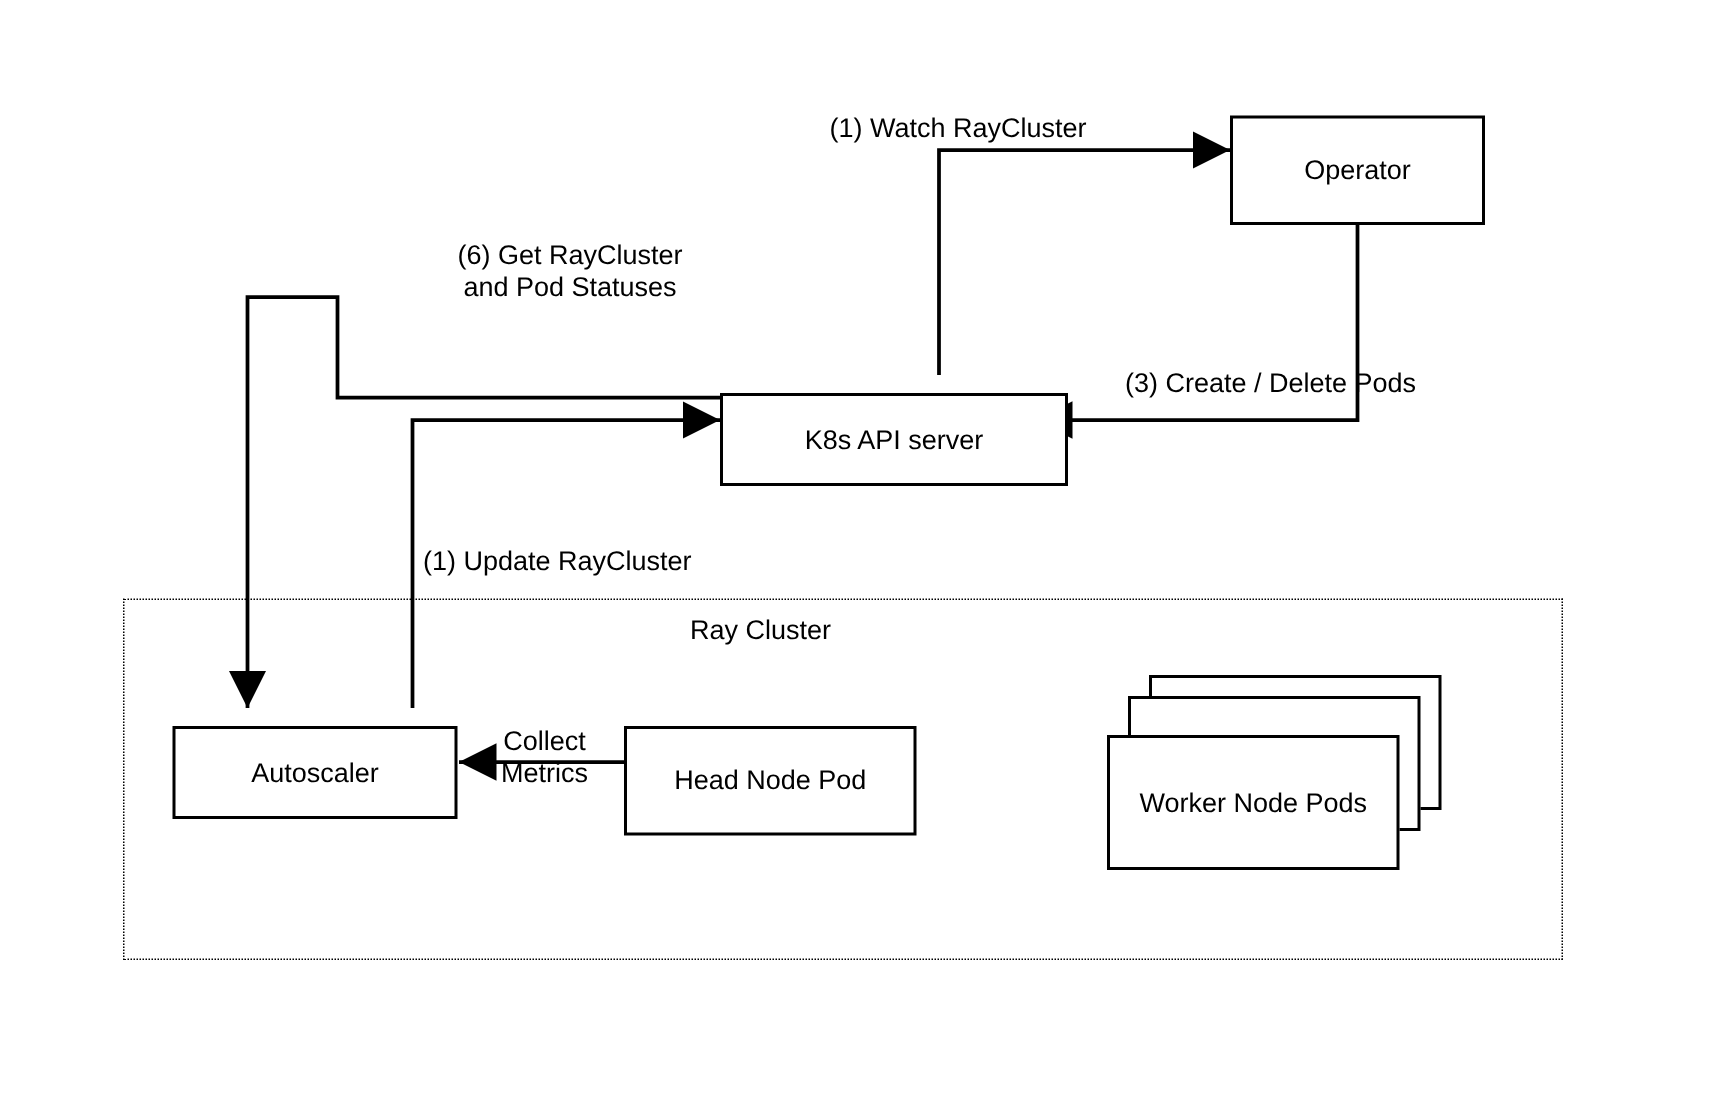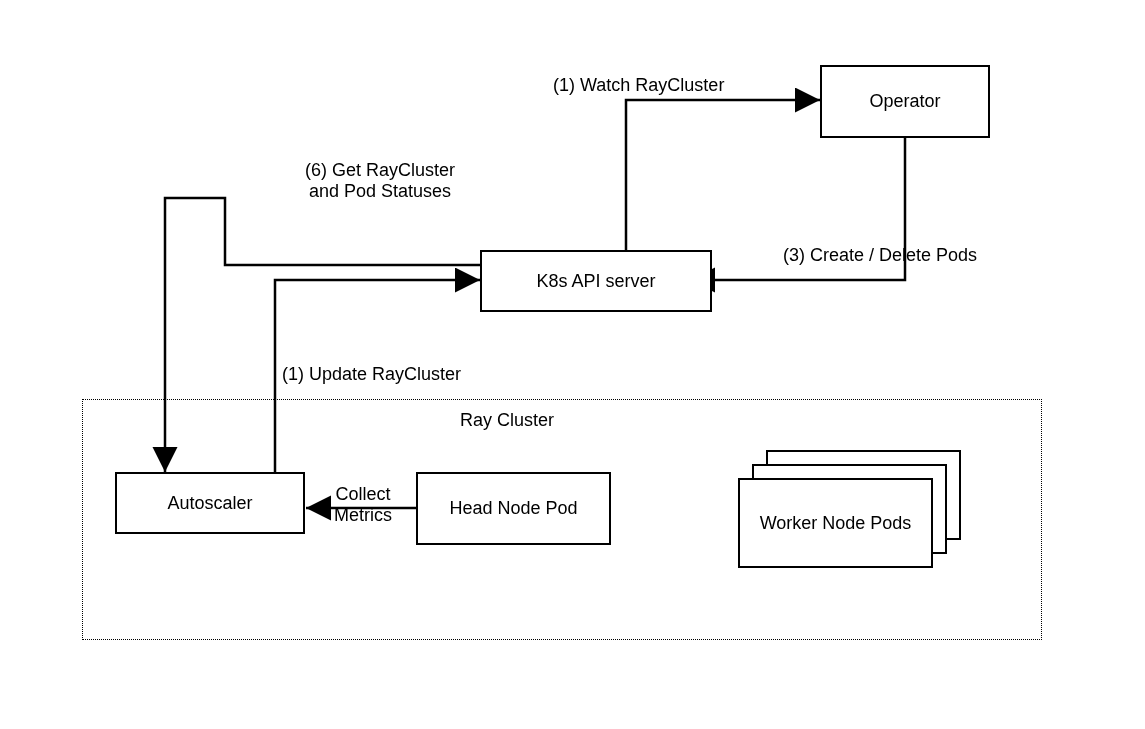--- a/index.html
+++ b/index.html
@@ -14,20 +14,21 @@
     }
     .box {
       position: absolute;
       border: 2px solid #000;
       background: #fff;
       display: flex;
       align-items: center;
       justify-content: center;
       text-align: left;
       padding: 4px 8px;
+      margin-top: 12px;
     }
     .container-box {
       position: absolute;
       border: 1px dotted #000;
       background: transparent;
     }
     .label {
       position: absolute;
       background: transparent;
       text-align: left;
@@ -90,19 +91,19 @@
 <div class="stack-layer" style="left:752px; top:464px; width:195px; height:90px;"></div>
 <div class="box" style="left:738px; top:478px; width:195px; height:90px;">
   <span>Worker Node
 Pods</span>
 </div>
 
 <div class="label" style="left:282px; top:364px; width:220px; text-align:left;">(1) Update RayCluster</div>
 
 <div class="label" style="left:553px; top:75px; width:250px; text-align:left;">(1) Watch RayCluster</div>
 
-<div class="label" style="left:717px; top:245px; width:260px; text-align:right;">(3) Create / Delete Pods</div>
+<div class="label" style="left:717px; top:245px; width:260px; text-align:center;">(3) Create / Delete Pods</div>
 
 <div class="label" style="left:270px; top:160px; width:220px; text-align:center;">(6) Get RayCluster
 and Pod Statuses</div>
 
 <div class="label" style="left:318px; top:484px; width:90px; text-align:center;">Collect
 Metrics</div>
 
 </body></html>

